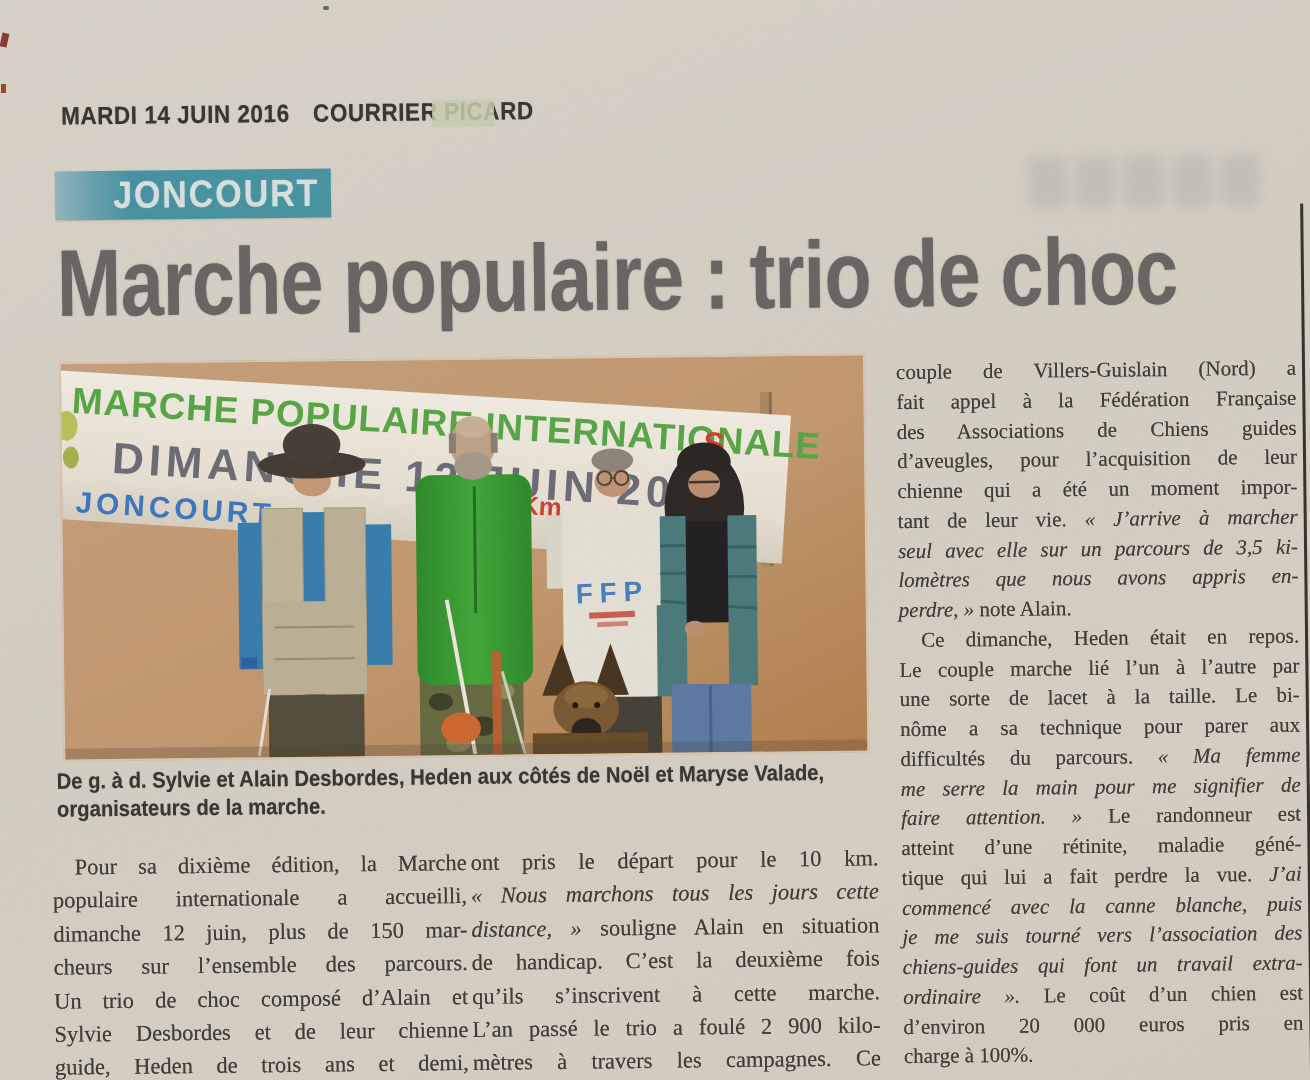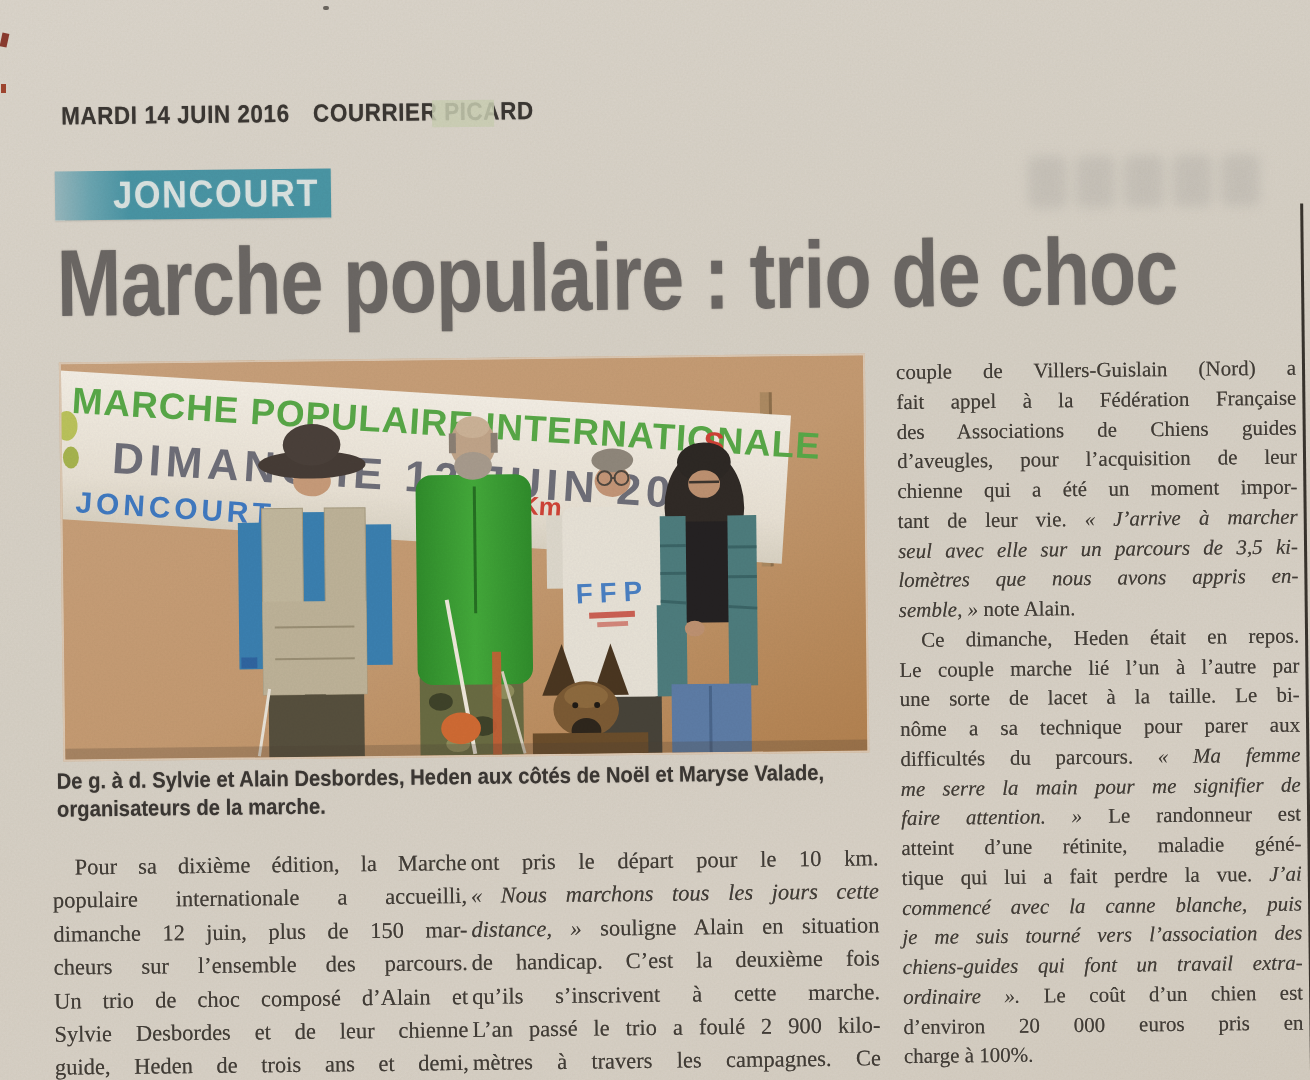--- a/index.html
+++ b/index.html
@@ -243,21 +243,21 @@
       </div>
     <div class="col col3">
         <div class="bodyline"><span>couple de Villers-Guislain (Nord) a</span></div>
         <div class="bodyline"><span>fait appel à la Fédération Française</span></div>
         <div class="bodyline"><span>des Associations de Chiens guides</span></div>
         <div class="bodyline"><span>d’aveugles, pour l’acquisition de leur</span></div>
         <div class="bodyline"><span>chienne qui a été un moment impor-</span></div>
         <div class="bodyline"><span>tant de leur vie. </span><span class="it">« J’arrive à marcher</span></div>
         <div class="bodyline"><span class="it">seul avec elle sur un parcours de 3,5 ki-</span></div>
         <div class="bodyline"><span class="it">lomètres que nous avons appris en-</span></div>
-        <div class="bodyline end"><span class="it">semble, »</span><span> note Alain.</span></div>
+        <div class="bodyline end"><span class="it">perdre, »</span><span> note Alain.</span></div>
         <div class="bodyline indent"><span>Ce dimanche, Heden était en repos.</span></div>
         <div class="bodyline"><span>Le couple marche lié l’un à l’autre par</span></div>
         <div class="bodyline"><span>une sorte de lacet à la taille. Le bi-</span></div>
         <div class="bodyline"><span>nôme a sa technique pour parer aux</span></div>
         <div class="bodyline"><span>difficultés du parcours. </span><span class="it">« Ma femme</span></div>
         <div class="bodyline"><span class="it">me serre la main pour me signifier de</span></div>
         <div class="bodyline"><span class="it">faire attention. »</span><span> Le randonneur est</span></div>
         <div class="bodyline"><span>atteint d’une rétinite, maladie géné-</span></div>
         <div class="bodyline"><span>tique qui lui a fait perdre la vue. </span><span class="it">J’ai</span></div>
         <div class="bodyline"><span class="it">commencé avec la canne blanche, puis</span></div>

